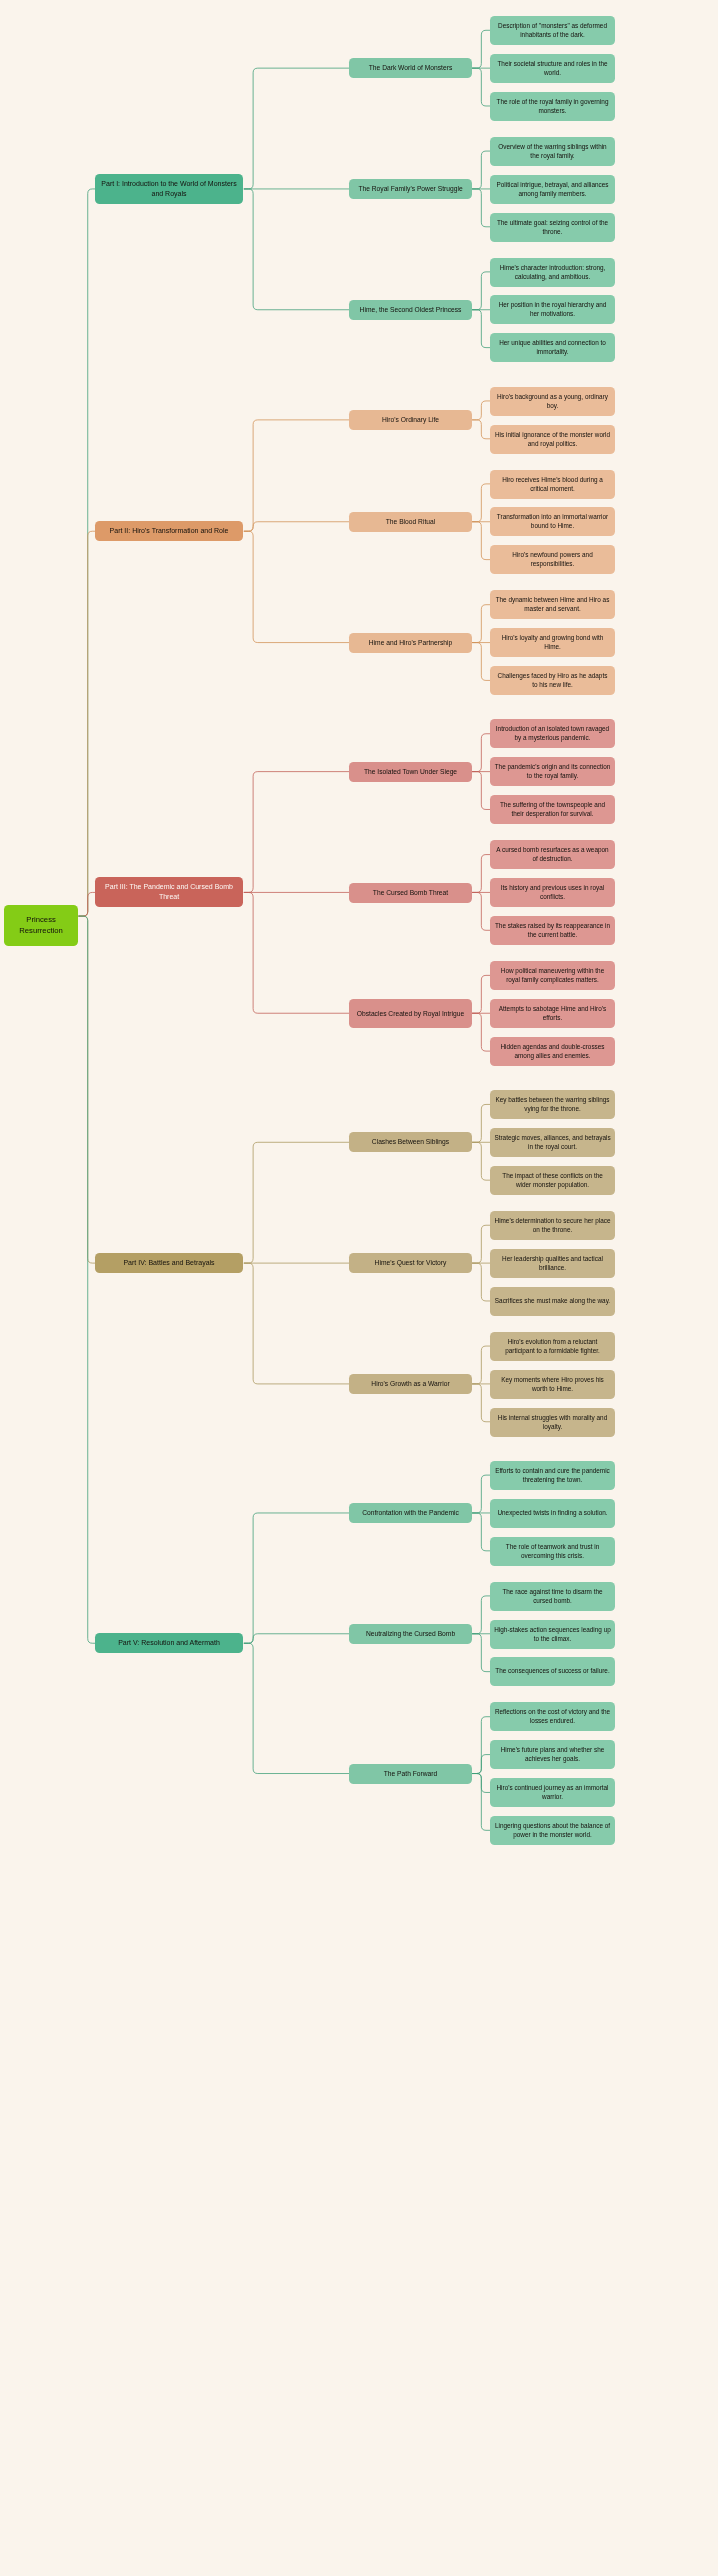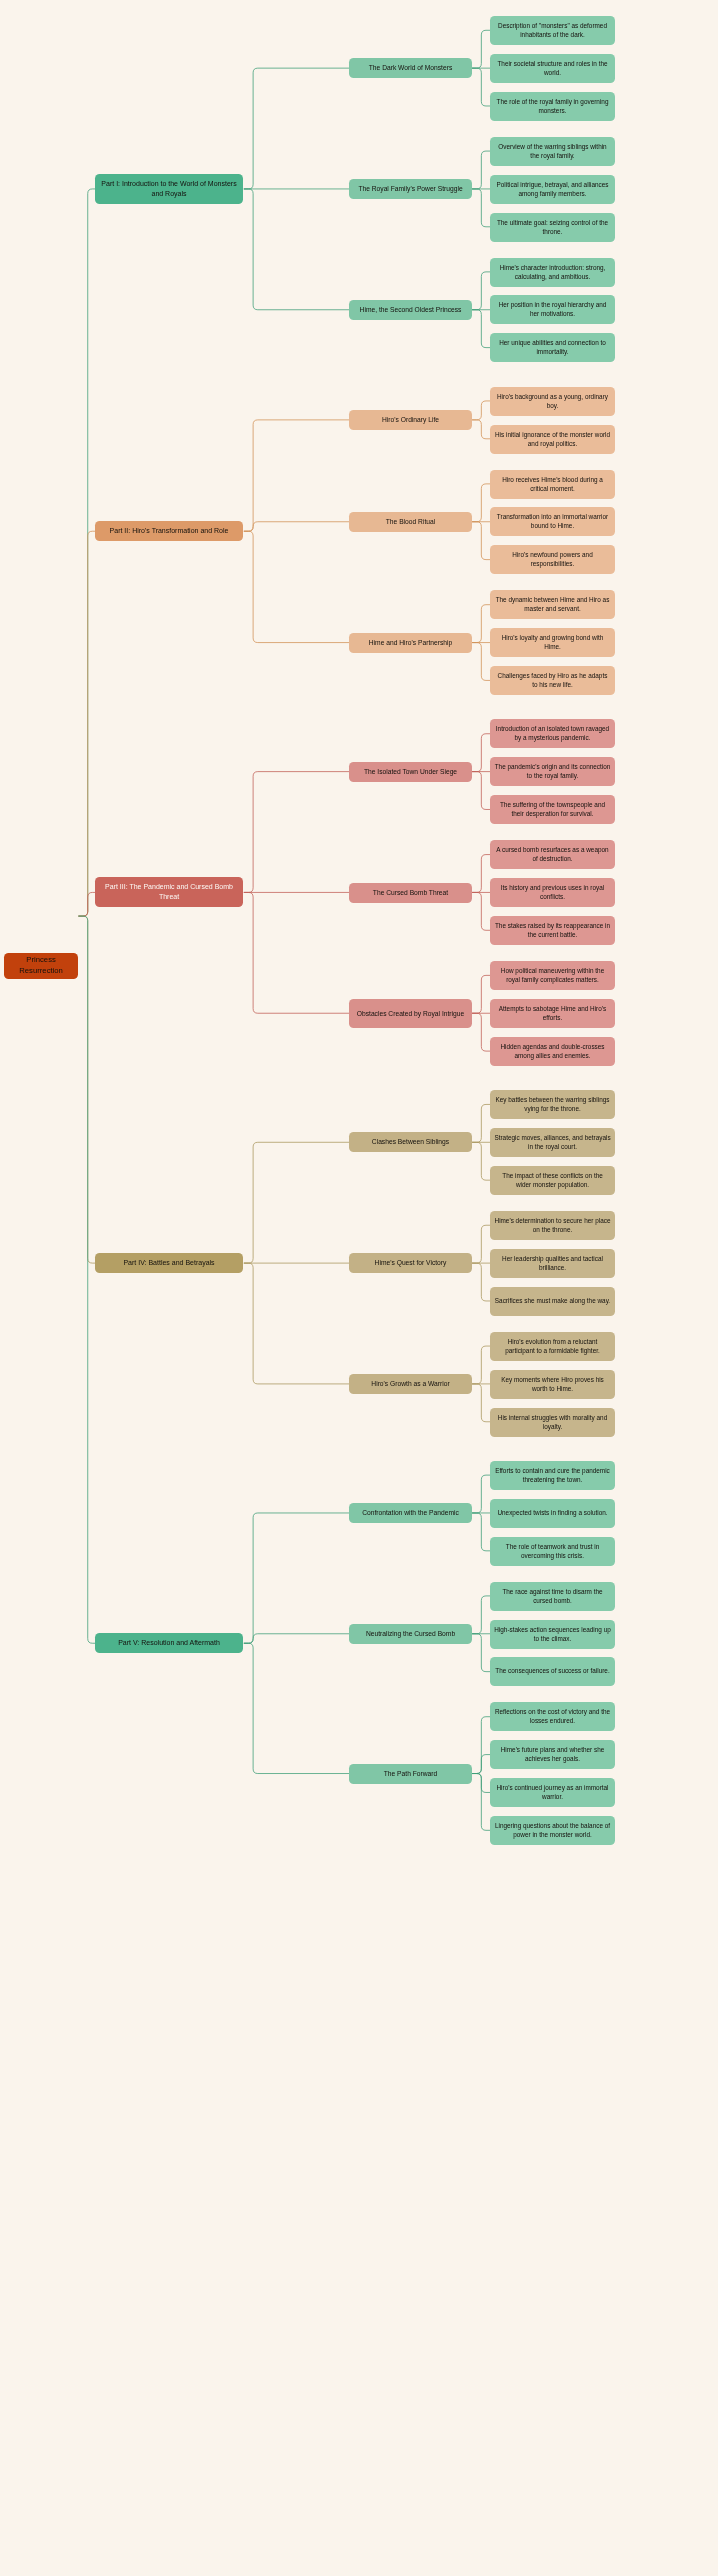--- a/index.html
+++ b/index.html
@@ -290,18 +290,18 @@
       </div>
       <div class="node lvl3" style="left: 490px; top: 1816px; width: 125px; height: 29px; background: rgb(134, 203, 171);">
         <span>Lingering questions about the balance of power in the monster world.</span>
       </div>
       <div class="node lvl2" style="left: 349px; top: 1764px; width: 123px; height: 20px; background: rgb(128, 198, 166);">
         <span>The Path Forward</span>
       </div>
       <div class="node lvl1" style="left: 95px; top: 1633px; width: 148px; height: 20px; background: rgb(76, 179, 140);">
         <span>Part V: Resolution and Aftermath</span>
       </div>
-      <div class="node root" style="left: 4.1px; top: 953px; width: 74px; height: 26px; background: #c2410c; color: rgb(20, 17, 13);">
+      <div class="node root" style="left: 4.1px; top: 905px; width: 74px; height: 41px; background: #84cc16; color: rgb(20, 17, 13);">
         <span>Princess Resurrection</span>
       </div>
     </div>
 </div>
 
 
 </body></html>

